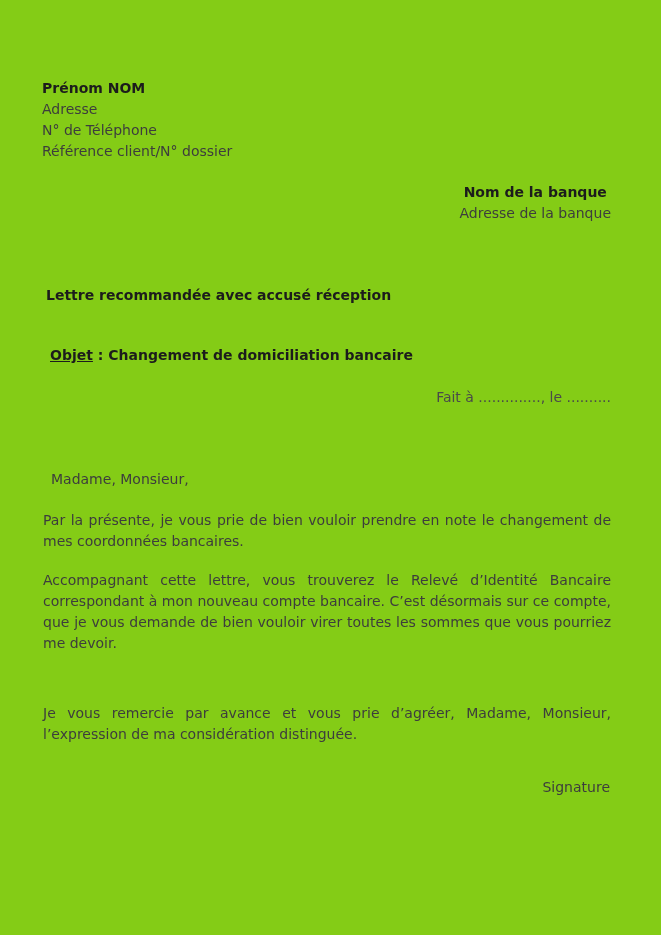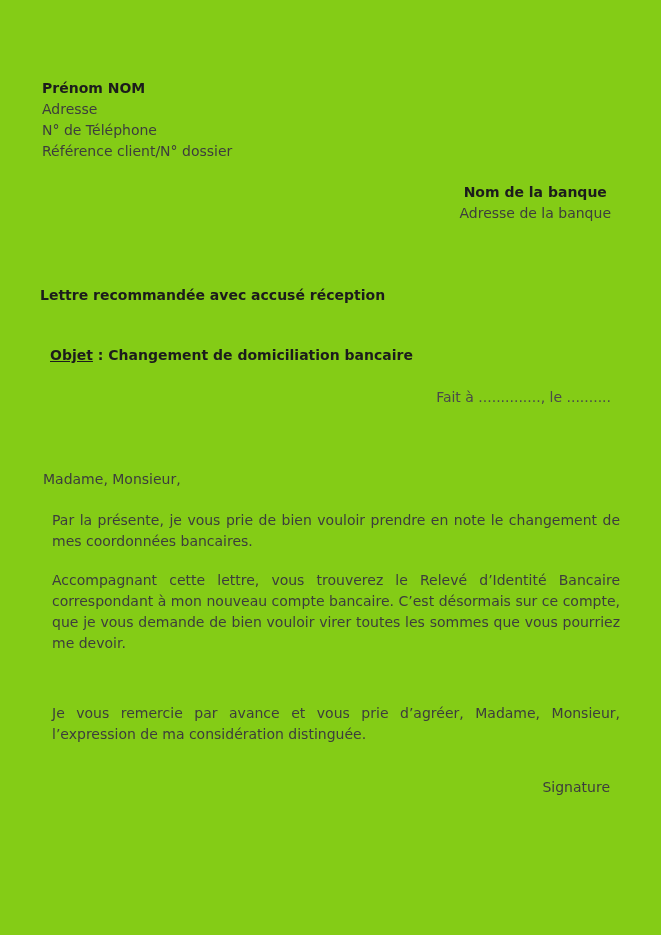--- a/index.html
+++ b/index.html
@@ -27,44 +27,44 @@
     top: 78px;
   }
   .recipient {
     position: absolute;
     right: 50px;
     top: 182px;
     text-align: center;
   }
   .registered-line {
     position: absolute;
-    left: 40px;
+    left: 46px;
     top: 285px;
   }
   .objet-line {
     position: absolute;
     left: 42px;
     top: 345px;
     margin-left: 8px;
   }
   .dateline {
     position: absolute;
     right: 50px;
     top: 387px;
     color: #4a4a4a;
     margin-left: 46px;
   }
   .salutation {
     position: absolute;
-    left: 43px;
+    left: 51px;
     top: 469px;
   }
   .para {
     position: absolute;
-    left: 52px;
+    left: 43px;
     width: 568px;
     text-align: justify;
   }
   .para-1 { top: 510px; }
   .para-2 { top: 570px; }
   .para-3 { top: 674px; margin-top: 29px; }
   .signature {
     position: absolute;
     right: 51px;
     top: 777px;

